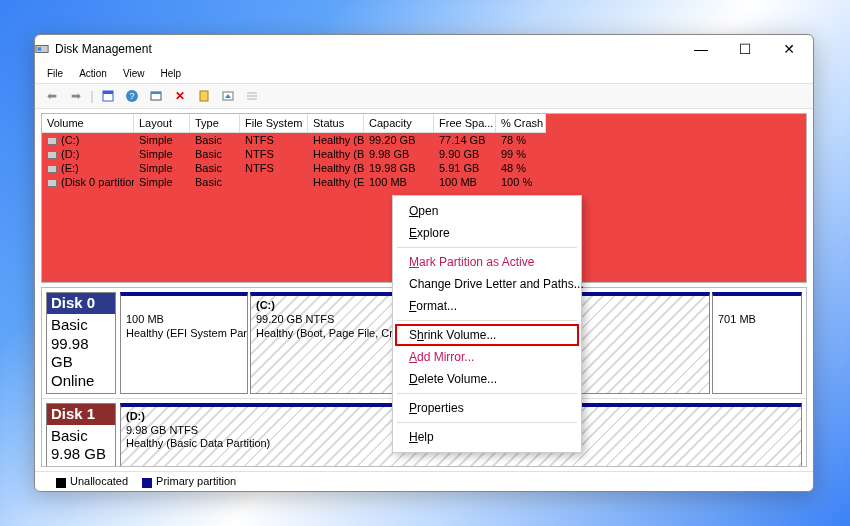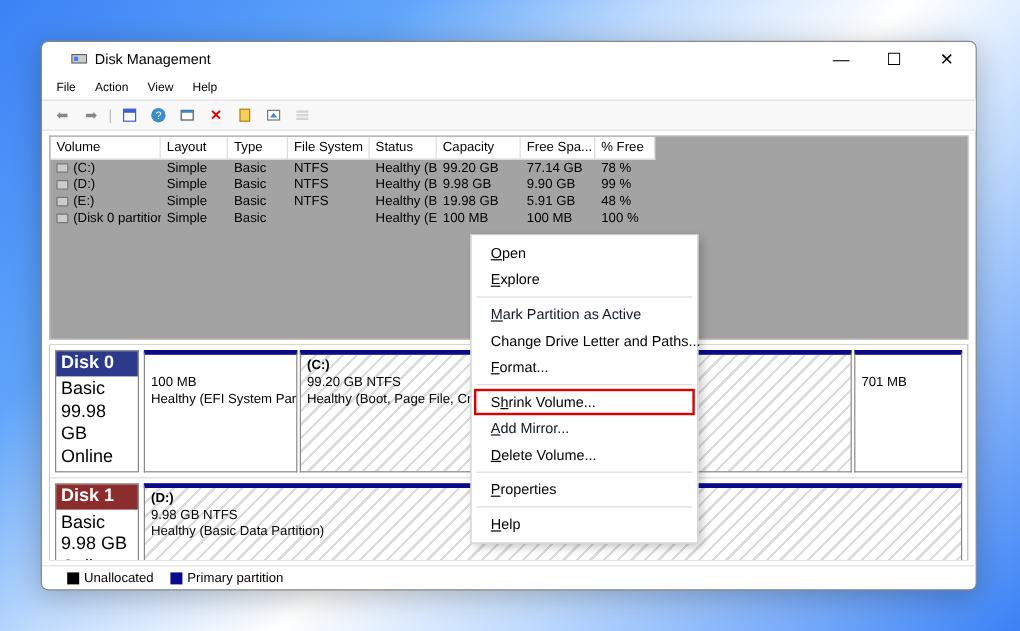--- a/index.html
+++ b/index.html
@@ -22,21 +22,21 @@
     border: 1px solid #888;
     border-radius: 6px;
     box-shadow: 0 5px 25px rgba(0,0,0,0.25);
     display: flex;
     flex-direction: column;
   }
   .titlebar {
     height: 28px;
     display: flex;
     align-items: center;
-    padding: 0 2px 0 24px;
+    padding: 0 2px 0 0;
     font-size: 12px;
   }
   .titlebar .icon { width: 14px; height: 14px; margin-right: 6px; }
   .titlebar .title { flex: 1; }
   .wbtn {
     width: 44px; height: 26px; display:flex; align-items:center; justify-content:center;
     font-size: 14px; font-family: sans-serif; color:#000;
   }
   .menubar {
     height: 20px; display: flex; align-items: center; gap: 4px;
@@ -52,21 +52,21 @@
     width: 22px; height: 22px; display:flex; align-items:center; justify-content:center;
     border:1px solid transparent; border-radius:2px; font-size:12px;
   }
   .tbtn.disabled { opacity:0.45; }
   .tbtn.sep { width:6px; border:none; color:#bbb; }
   .table {
     border: 1px solid #bbb;
     margin: 4px 6px;
     flex: 0 0 170px;
     overflow: hidden;
-    background:#a3a3a3;
+    background:#ef4444;
   }
   .thead, .trow {
     display: grid;
     grid-template-columns: 92px 56px 50px 68px 56px 70px 62px 50px;
     font-size: 11px;
   }
   .thead div {
     border-right: 1px solid #ddd;
     padding: 3px 5px;
     background: #fff;
@@ -139,21 +139,21 @@
     padding: 4px 2px;
     z-index: 50;
   }
   .ctx-menu .mi {
     padding: 4px 14px;
     font-size: 12px;
     white-space:nowrap;
     position:relative;
   }
   .ctx-menu .mi .ul { text-decoration: underline; text-decoration-skip-ink: none; }
-  .ctx-menu .mi.disabled { color:#0f172a; }
+  .ctx-menu .mi.disabled { color:#be185d; }
   .ctx-menu .sep { height:1px; background:#ddd; margin:3px 2px; }
   .ctx-menu .mi.highlight { outline:2px solid #d00; outline-offset:-2px; }
 </style>
 </head>
 <body>
 
 <div class="window">
 
   <div class="titlebar">
     <svg class="icon" viewBox="0 0 16 16">
@@ -218,21 +218,21 @@
 
   <div class="table">
     <div class="thead">
       <div>Volume</div>
       <div>Layout</div>
       <div>Type</div>
       <div>File System</div>
       <div>Status</div>
       <div>Capacity</div>
       <div>Free Spa...</div>
-      <div>% Free</div>
+      <div>% Crash</div>
     </div>
     <div id="table-body">
         <div class="trow">
           <div><span class="vol-icon"></span>(C:)</div>
           <div>Simple</div>
           <div>Basic</div>
           <div>NTFS</div>
           <div>Healthy (B...</div>
           <div>99.20 GB</div>
           <div>77.14 GB</div>

